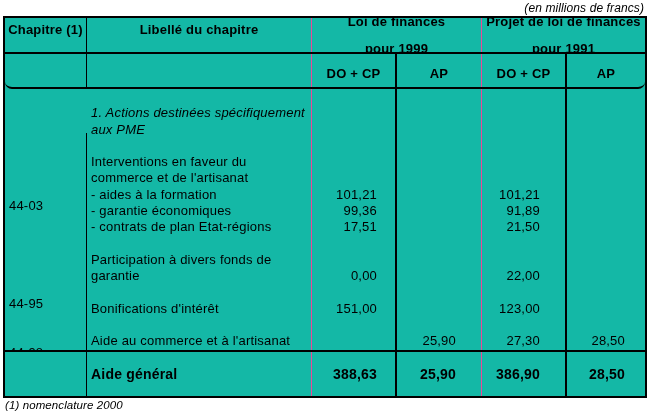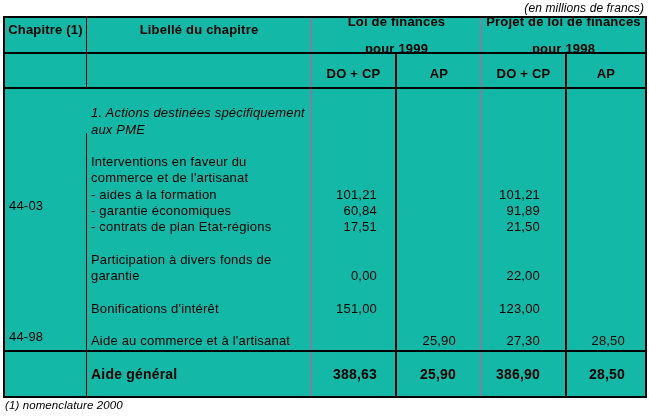--- a/index.html
+++ b/index.html
@@ -28,21 +28,21 @@
   .c3{width:85px;}
   .c4{width:85px;}
   .c5{width:85px;}
   .c6{width:78px;}
   .g99{width:170px;}  
   .g00{width:163px;}  
   .bdr1{border-right:1px solid #000;}
   .bdr2{border-right:2px solid #000;}
   .bdr3{border-right:1px solid #ec4899;}
   .hrow1{height:36px;border-bottom:2px solid #000;}
-  .hrow2{height:35px;border-bottom:2px solid #000;}
+  .hrow2{height:35px;border-bottom:2px solid #000;border-radius:7px;}
   .brow{height:263px;border-bottom:2px solid #000;}
   .trow{height:44px;}
   .hdr{font-weight:bold;text-align:center;}
   .hdr-top{padding-top:4px;}
   .hdr-grp{display:flex;flex-direction:column;justify-content:center;line-height:16px;padding-top:1px;gap:11px;}
   .hrow2 .cell{display:flex;align-items:center;justify-content:center;font-weight:bold;padding-top:5px;}
   .bline{height:16.3px;line-height:16.3px;white-space:nowrap;}
   .italic{font-style:italic;}
   .col-chap{padding-left:4px;margin-top:44px;}
   .col-lib{padding-left:4px;}
@@ -71,21 +71,21 @@
 
     <div class="row hrow1">
       <div class="cell c1 bdr1 hdr hdr-top">Chapitre (1)</div>
       <div class="cell c2 bdr3 hdr hdr-top">Libellé du chapitre</div>
       <div class="cell g99 bdr3 hdr hdr-grp">
         <span>Loi de finances</span>
         <span>pour 1999</span>
       </div>
       <div class="cell g00 hdr hdr-grp">
         <span>Projet de loi de finances</span>
-        <span>pour 1998</span>
+        <span>pour 1991</span>
       </div>
     </div>
 
     <div class="row hrow2">
       <div class="cell c1 bdr1"></div>
       <div class="cell c2 bdr3"></div>
       <div class="cell c3 bdr2">DO + CP</div>
       <div class="cell c4 bdr3">AP</div>
       <div class="cell c5 bdr2">DO + CP</div>
       <div class="cell c6">AP</div>
@@ -96,20 +96,21 @@
           <div class="bline">&nbsp;</div>
           <div class="bline italic">&nbsp;</div>
           <div class="bline italic">&nbsp;</div>
           <div class="bline">&nbsp;</div>
           <div class="bline">44-03</div>
           <div class="bline">&nbsp;</div>
           <div class="bline">&nbsp;</div>
           <div class="bline">&nbsp;</div>
           <div class="bline">&nbsp;</div>
           <div class="bline">&nbsp;</div>
+          <div class="bline">44-95</div>
           <div class="bline">&nbsp;</div>
           <div class="bline">&nbsp;</div>
           <div class="bline">44-98</div>
           <div class="bline">&nbsp;</div>
           <div class="bline">64-02</div>
         </div>
       <div class="cell c2 bdr3 col-lib">
           <div class="bline">&nbsp;</div>
           <div class="bline italic">1. Actions destinées spécifiquement</div>
           <div class="bline italic">aux PME</div>
@@ -128,21 +129,21 @@
           <div class="bline">Aide au commerce et à l'artisanat</div>
         </div>
       <div class="cell c3 bdr2 nr18">
           <div class="bline">&nbsp;</div>
           <div class="bline italic">&nbsp;</div>
           <div class="bline italic">&nbsp;</div>
           <div class="bline">&nbsp;</div>
           <div class="bline">&nbsp;</div>
           <div class="bline">&nbsp;</div>
           <div class="bline">101,21</div>
-          <div class="bline">60,84</div>
+          <div class="bline">99,36</div>
           <div class="bline">17,51</div>
           <div class="bline">&nbsp;</div>
           <div class="bline">&nbsp;</div>
           <div class="bline">0,00</div>
           <div class="bline">&nbsp;</div>
           <div class="bline">151,00</div>
           <div class="bline">&nbsp;</div>
         </div>
       <div class="cell c4 bdr3 nr25">
           <div class="bline">&nbsp;</div>

